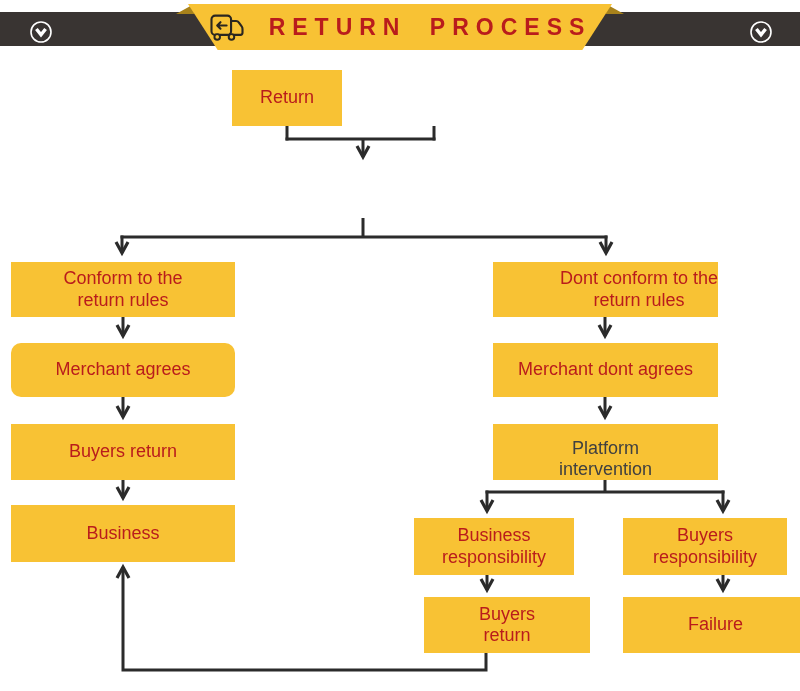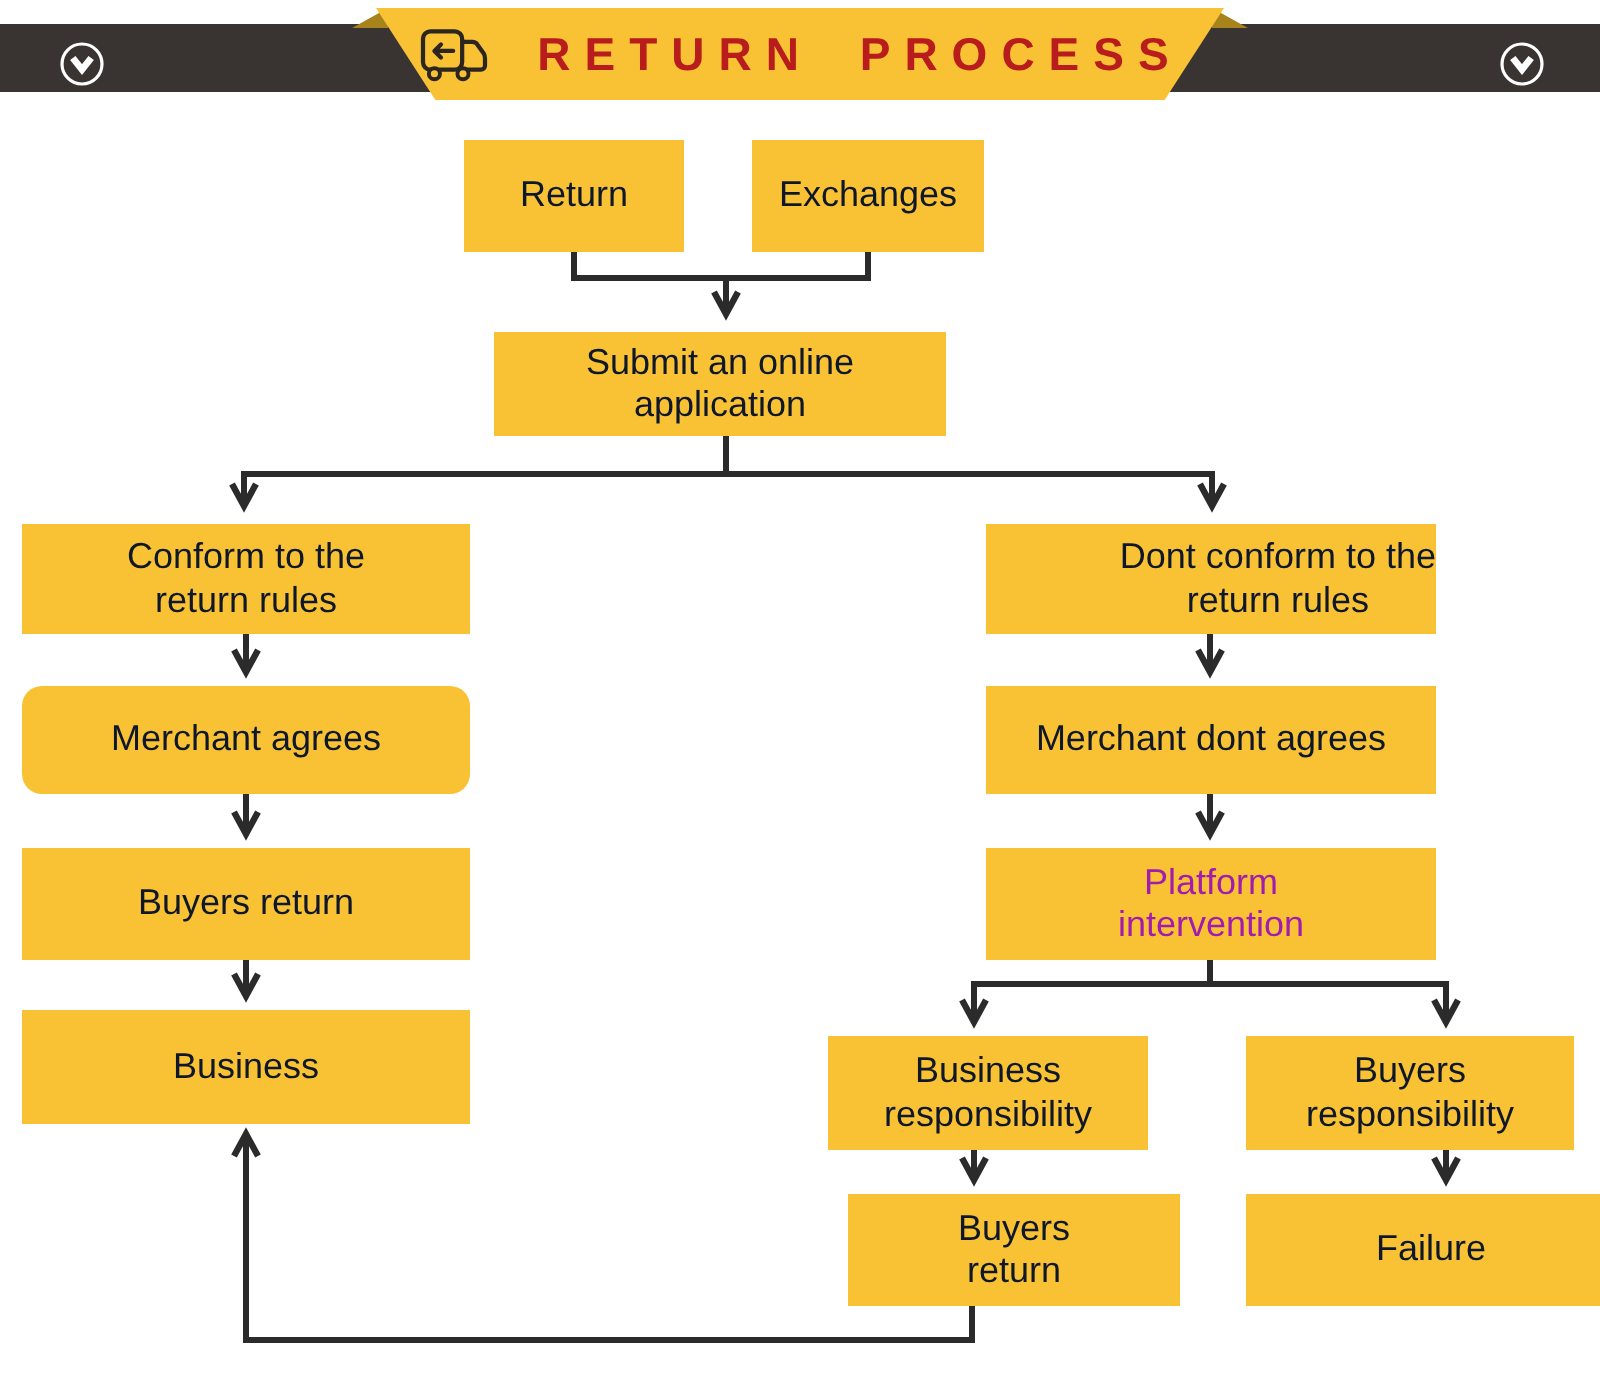--- a/index.html
+++ b/index.html
@@ -31,26 +31,26 @@
   .circle-btn {
     position:absolute; top:20px; width:24px; height:24px;
     background:transparent; border:none; padding:0; cursor:pointer;
   }
   .circle-btn.left  { left:29px; }
   .circle-btn.right { left:749px; }
 
   
   .connectors { position:absolute; left:0; top:0; pointer-events:none; }
   .node {
-    position:absolute; background:#F8C234; color:#0f172a;
+    position:absolute; background:#F8C234; color:#b91c1c;
     display:flex; align-items:center; justify-content:center;
     text-align:center; font-size:18px; line-height:1.18;
   }
   .node span { white-space:pre-line; }
-  .node.dark-text { color:#a21caf; }
+  .node.dark-text { color:#404040;align-items:flex-end; }
 
   #n-return          { left:232px; top:70px;  width:110px; height:56px; }
   #n-exchanges       { left:376px; top:70px;  width:116px; height:56px; }
   #n-submit          { left:247px; top:166px; width:226px; height:52px; }
   #n-conform         { left:11px;  top:262px; width:224px; height:55px; }
   #n-merchant-agrees { left:11px;  top:343px; width:224px; height:54px;border-radius:10px; }
   #n-buyers-return   { left:11px;  top:424px; width:224px; height:56px; }
   #n-success         { left:11px;  top:505px; width:224px; height:57px; }
   #n-dont-conform    { left:493px; top:262px; width:225px; height:55px;justify-content:flex-end; }
   #n-merchant-dont   { left:493px; top:343px; width:225px; height:54px; }
@@ -128,27 +128,20 @@
       <path d="M487,575 V590" marker-end="url(#arr)"></path>
       <path d="M723,575 V590" marker-end="url(#arr)"></path>
 
       <path d="M486,653 V670 H123 V567" stroke-linejoin="miter" marker-end="url(#arr)"></path>
     </g>
   </svg>
 
   <div class="node" id="n-return">
     <span>Return</span>
   </div>
-  <div class="node" id="n-exchanges">
-    <span>Exchanges</span>
-  </div>
-  <div class="node" id="n-submit">
-    <span>Submit an online
-application</span>
-  </div>
   <div class="node" id="n-conform">
     <span>Conform to the
 return rules</span>
   </div>
   <div class="node" id="n-merchant-agrees">
     <span>Merchant agrees</span>
   </div>
   <div class="node" id="n-buyers-return">
     <span>Buyers return</span>
   </div>

